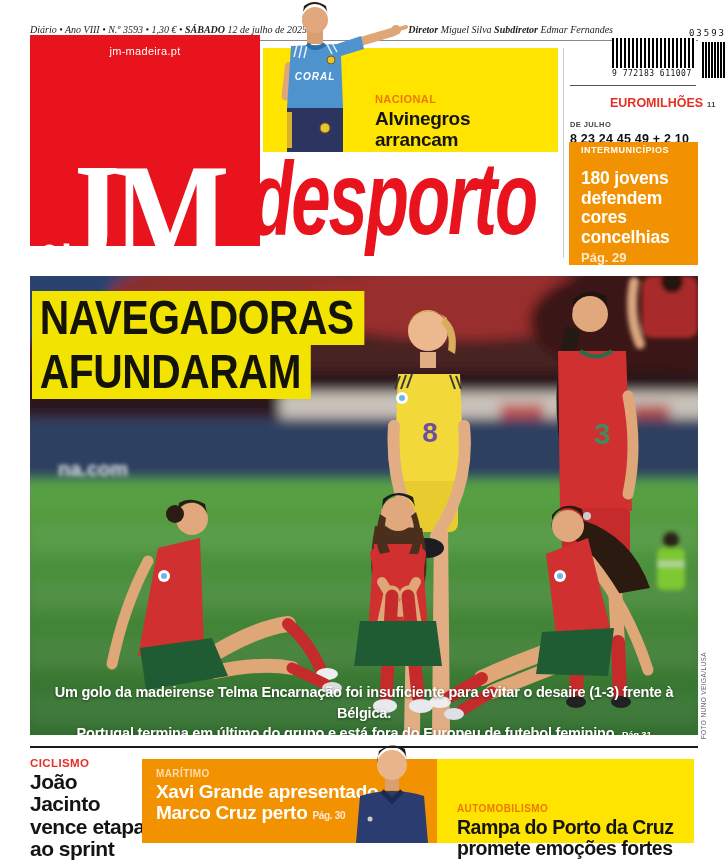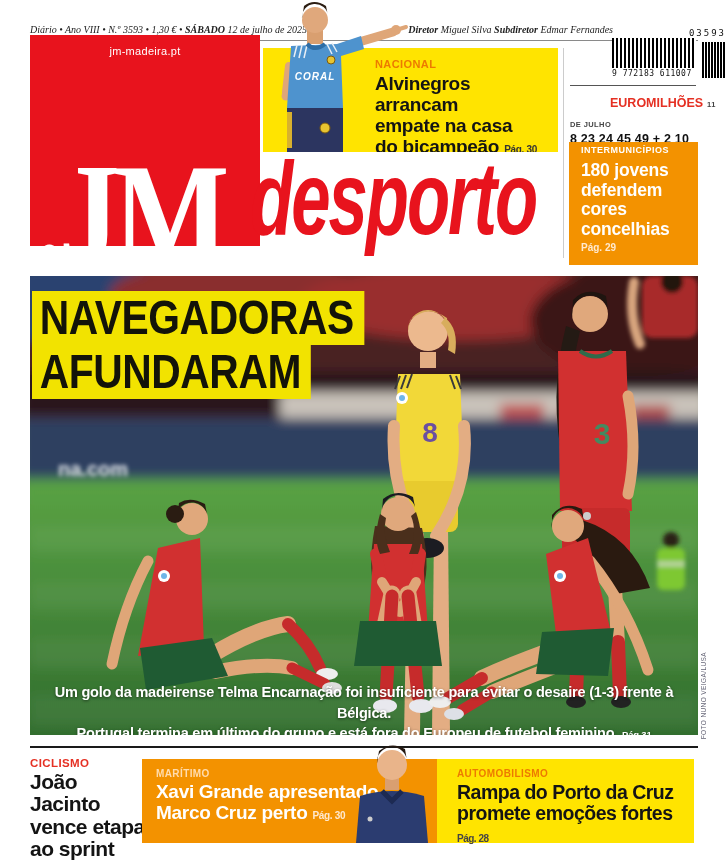--- a/index.html
+++ b/index.html
@@ -16,21 +16,21 @@
            font-weight:bold;font-size:150px;line-height:1;letter-spacing:-8px;transform:scaleX(.82);transform-origin:left;}
   .desporto{position:absolute;left:250px;top:146px;z-index:5;color:#e8131d;font-style:italic;font-weight:bold;
             font-size:104px;line-height:1;letter-spacing:-3px;transform:scaleX(.68);transform-origin:left;}
   .vdivider{position:absolute;left:563px;top:48px;width:1px;height:210px;background:#ccc;}
   
   .nacional-wrap{position:absolute;left:263px;top:0;width:295px;height:152px;overflow:hidden;}
   .nacional-yellow{position:absolute;left:0;top:48px;width:295px;height:104px;background:#ffe400;}
   .nacional-svg{position:absolute;left:0;top:0;}
   .nacional-text{position:absolute;left:112px;top:58px;width:178px;}
   .kicker{font-size:11px;font-weight:bold;letter-spacing:.4px;}
-  .k-orange{color:#ed7a00;} .k-red{color:#e53023;} .k-pale{color:#ffdcae;}
+  .k-orange{color:#ed7a00;margin-top:35px;} .k-red{color:#e53023;} .k-pale{color:#ffdcae;}
   .nacional-hl{margin-top:4px;font-size:19px;line-height:1.1;font-weight:900;color:#141414;letter-spacing:-.3px;}
   .pageref{font-size:10px;font-weight:bold;color:#333;}
   
   .barcode{position:absolute;left:612px;top:28px;width:114px;height:52px;}
   .bc-issue{position:absolute;right:0;top:0;font-family:"DejaVu Sans Mono",monospace;font-size:9px;letter-spacing:2px;color:#111;padding-left:20px;}
   .bc-main{position:absolute;left:0;top:10px;width:84px;height:30px;
            background:repeating-linear-gradient(90deg,#000 0 2px,#fff 2px 4px);}
   .bc-digits{position:absolute;left:0;top:41px;width:84px;font-family:"DejaVu Sans Mono",monospace;font-size:8px;color:#111;letter-spacing:.5px;}
   .bc-addon{position:absolute;left:90px;top:14px;width:24px;height:36px;
             background:repeating-linear-gradient(90deg,#000 0 2px,#fff 2px 3px);}
@@ -38,22 +38,22 @@
   .lottery{position:absolute;left:570px;top:92px;width:130px;line-height:1.25;}
   .lot-title{color:#e53023;font-weight:900;font-size:12.5px;display:inline;margin-left:40px;}
   .lot-date{font-size:7.5px;font-weight:bold;color:#444;letter-spacing:.4px;margin-left:4px;}
   .lot-nums{font-size:12.5px;font-weight:900;color:#111;letter-spacing:.2px;}
   .lot-milhao{color:#e53023;font-weight:900;font-size:12.5px;display:inline;}
   .lot-code{font-size:12.5px;font-weight:900;color:#111;margin-left:5px;display:inline;}
   
   .inter-box{position:absolute;left:569px;top:142px;width:129px;height:123px;background:#f39200;
              box-sizing:border-box;padding:3px 12px;color:#fff;}
   .inter-box .kicker{font-size:9px;letter-spacing:.5px;color:#fff;}
-  .inter-hl{margin-top:6px;font-size:17.5px;line-height:1.12;font-weight:900;letter-spacing:-.2px;}
-  .inter-page{margin-top:3px;font-size:10px;font-weight:bold;color:#ffe9cf;}
+  .inter-hl{margin-top:14px;font-size:17.5px;line-height:1.12;font-weight:900;letter-spacing:-.2px;}
+  .inter-page{margin-top:3px;font-size:13px;font-weight:bold;color:#ffe9cf;}
   
   .main-photo{position:absolute;left:30px;top:276px;width:668px;height:459px;overflow:hidden;background:#3a6b31;}
   .headline-block{position:absolute;left:2px;background:#f2e300;color:#131309;font-weight:900;
                   font-size:48px;line-height:54px;padding:0 12px 0 9px;letter-spacing:-.5px;white-space:nowrap;
                   transform:scaleX(.85);transform-origin:left;z-index:3;}
   .hl1{top:15px;} .hl2{top:69px;}
   .caption{position:absolute;left:0;top:406px;width:100%;text-align:center;color:#fff;font-size:14.5px;
            font-weight:bold;line-height:1.42;z-index:3;text-shadow:0 1px 3px rgba(0,0,0,.55);letter-spacing:-.2px;}
   .cap-page{font-size:9.5px;}
   .credit{position:absolute;left:700px;top:652px;font-size:6.5px;color:#667;letter-spacing:.4px;

